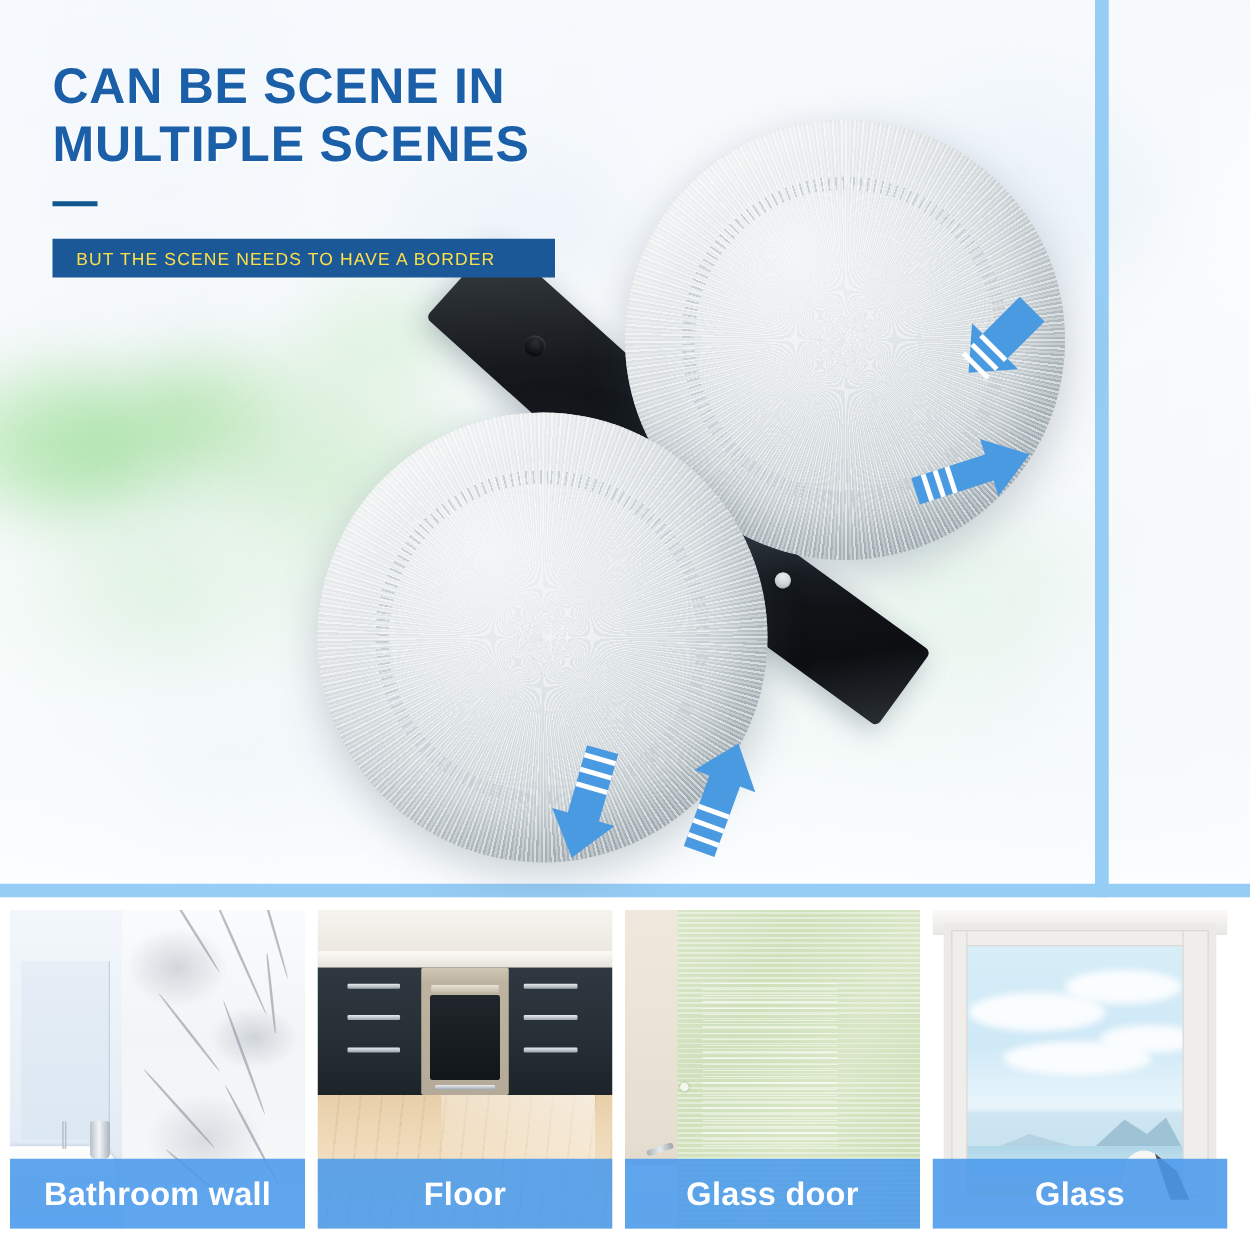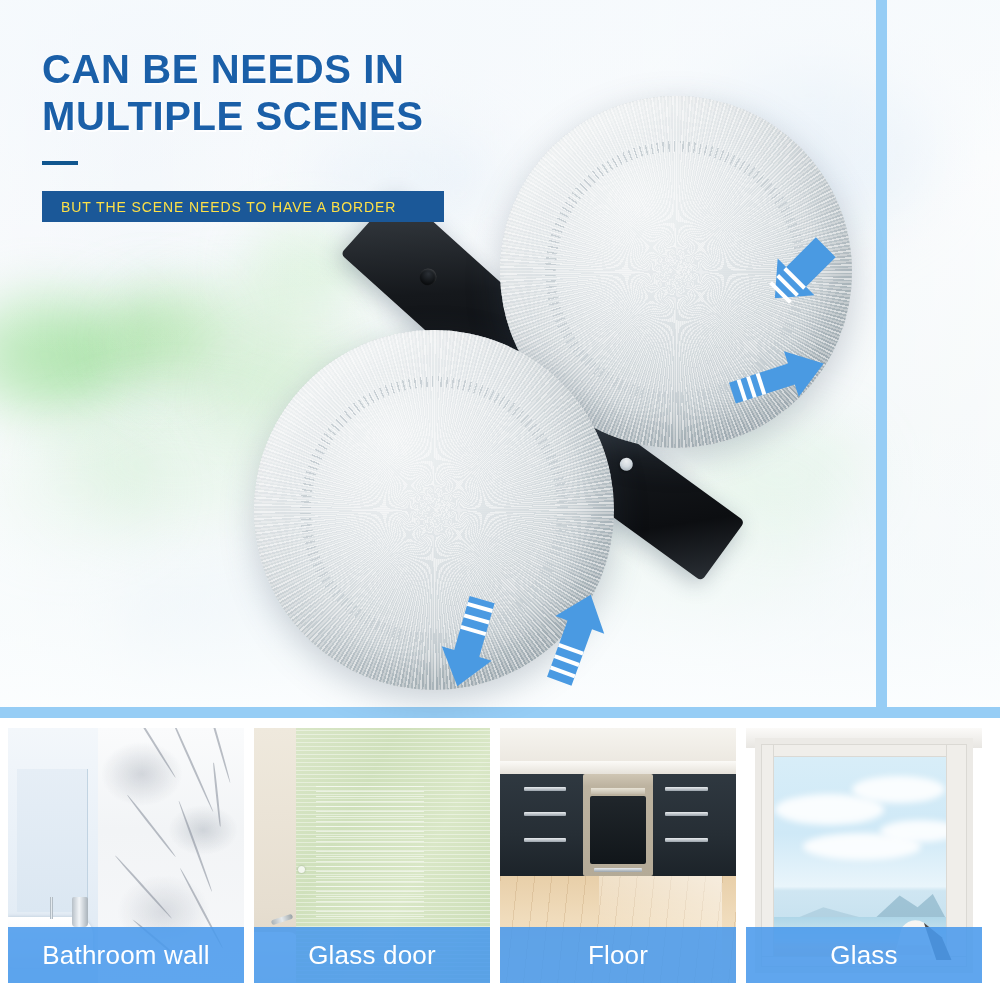--- a/index.html
+++ b/index.html
@@ -239,20 +239,21 @@
     position: absolute;
     left: 0; right: 0; bottom: 0;
     height: 56px;
     background: rgba(74,154,236,.88);
     color: #ffffff;
     font-size: 26px;
     letter-spacing: .2px;
     display: flex;
     align-items: center;
     justify-content: center;
+    font-weight: bold;
   }
 
   
   .bath-left {
     position: absolute; left: 0; top: 0; width: 38%; height: 100%;
     background: linear-gradient(180deg, #f3f7fb 0%, #e7eff7 55%, #dde8f2 100%);
   }
   .bath-panel {
     position: absolute; left: 4%; top: 16%; width: 30%; height: 56%;
     background: linear-gradient(180deg, #e6eef6 0%, #dbe7f2 100%);
@@ -408,21 +409,21 @@
             <path d="M32 96 L58 96 L58 36 L71 36 L45 4 L19 36 L32 36 Z" fill="#4a9ae2"></path>
             <rect x="32" y="84" width="26" height="4" fill="#ffffff"></rect>
             <rect x="32" y="72" width="26" height="4" fill="#ffffff"></rect>
             <rect x="32" y="60" width="26" height="4" fill="#ffffff"></rect>
           </g>
         </svg>
       </div>
     </div>
 
     <div class="headline">
-      <div class="line">CAN BE NEEDS IN</div>
+      <div class="line">CAN BE SCENE IN</div>
       <div class="line">MULTIPLE SCENES</div>
     </div>
 
     <div class="rule"></div>
 
     <div class="badge">
       <span class="badge-text">BUT THE SCENE NEEDS TO HAVE A BORDER</span>
     </div>
 
 
@@ -451,54 +452,54 @@
           <div class="vein" style="left:60%; top:26%; width:44%; height:1.5px; transform:rotate(84deg);"></div>
         </div>
       </div>
       <div class="scene-label">
         <span class="label-text">Bathroom wall</span>
       </div>
     </div>
 
     <div class="scene">
       <div class="scene-img">
-        <div class="gd-wall"></div>
-        <div class="gd-tub"></div>
-        <div class="gd-tap"></div>
-        <div class="glassdoor">
-          <div class="glassdoor-pane"></div>
-        </div>
-        <div class="gd-knob"></div>
-      </div>
-      <div class="scene-label">
-        <span class="label-text">Glass door</span>
-      </div>
-    </div>
-
-    <div class="scene">
-      <div class="scene-img">
         <div class="kitchen-wall"></div>
         <div class="counter"></div>
         <div class="cabinets"></div>
         <div class="oven">
           <div class="oven-bar"></div>
           <div class="oven-glass"></div>
         </div>
         <div class="handle" style="left:10%; top:23%; width:18%;"></div>
         <div class="handle" style="left:10%; top:33%; width:18%;"></div>
         <div class="handle" style="left:10%; top:43%; width:18%;"></div>
         <div class="handle" style="left:70%; top:23%; width:18%;"></div>
         <div class="handle" style="left:70%; top:33%; width:18%;"></div>
         <div class="handle" style="left:70%; top:43%; width:18%;"></div>
         <div class="handle" style="left:40%; top:55%; width:20%;"></div>
         <div class="floor2"></div>
         <div class="floor-sheen"></div>
       </div>
       <div class="scene-label">
         <span class="label-text">Floor</span>
+      </div>
+    </div>
+
+    <div class="scene">
+      <div class="scene-img">
+        <div class="gd-wall"></div>
+        <div class="gd-tub"></div>
+        <div class="gd-tap"></div>
+        <div class="glassdoor">
+          <div class="glassdoor-pane"></div>
+        </div>
+        <div class="gd-knob"></div>
+      </div>
+      <div class="scene-label">
+        <span class="label-text">Glass door</span>
       </div>
     </div>
 
     <div class="scene">
       <div class="scene-img">
         <div class="win-head"></div>
         <div class="win-frame">
           <div class="win-sky">
             <div class="cloud" style="left:6%;  top:22%; width:54%; height:14%;"></div>
             <div class="cloud" style="left:44%; top:14%; width:46%; height:12%;"></div>

